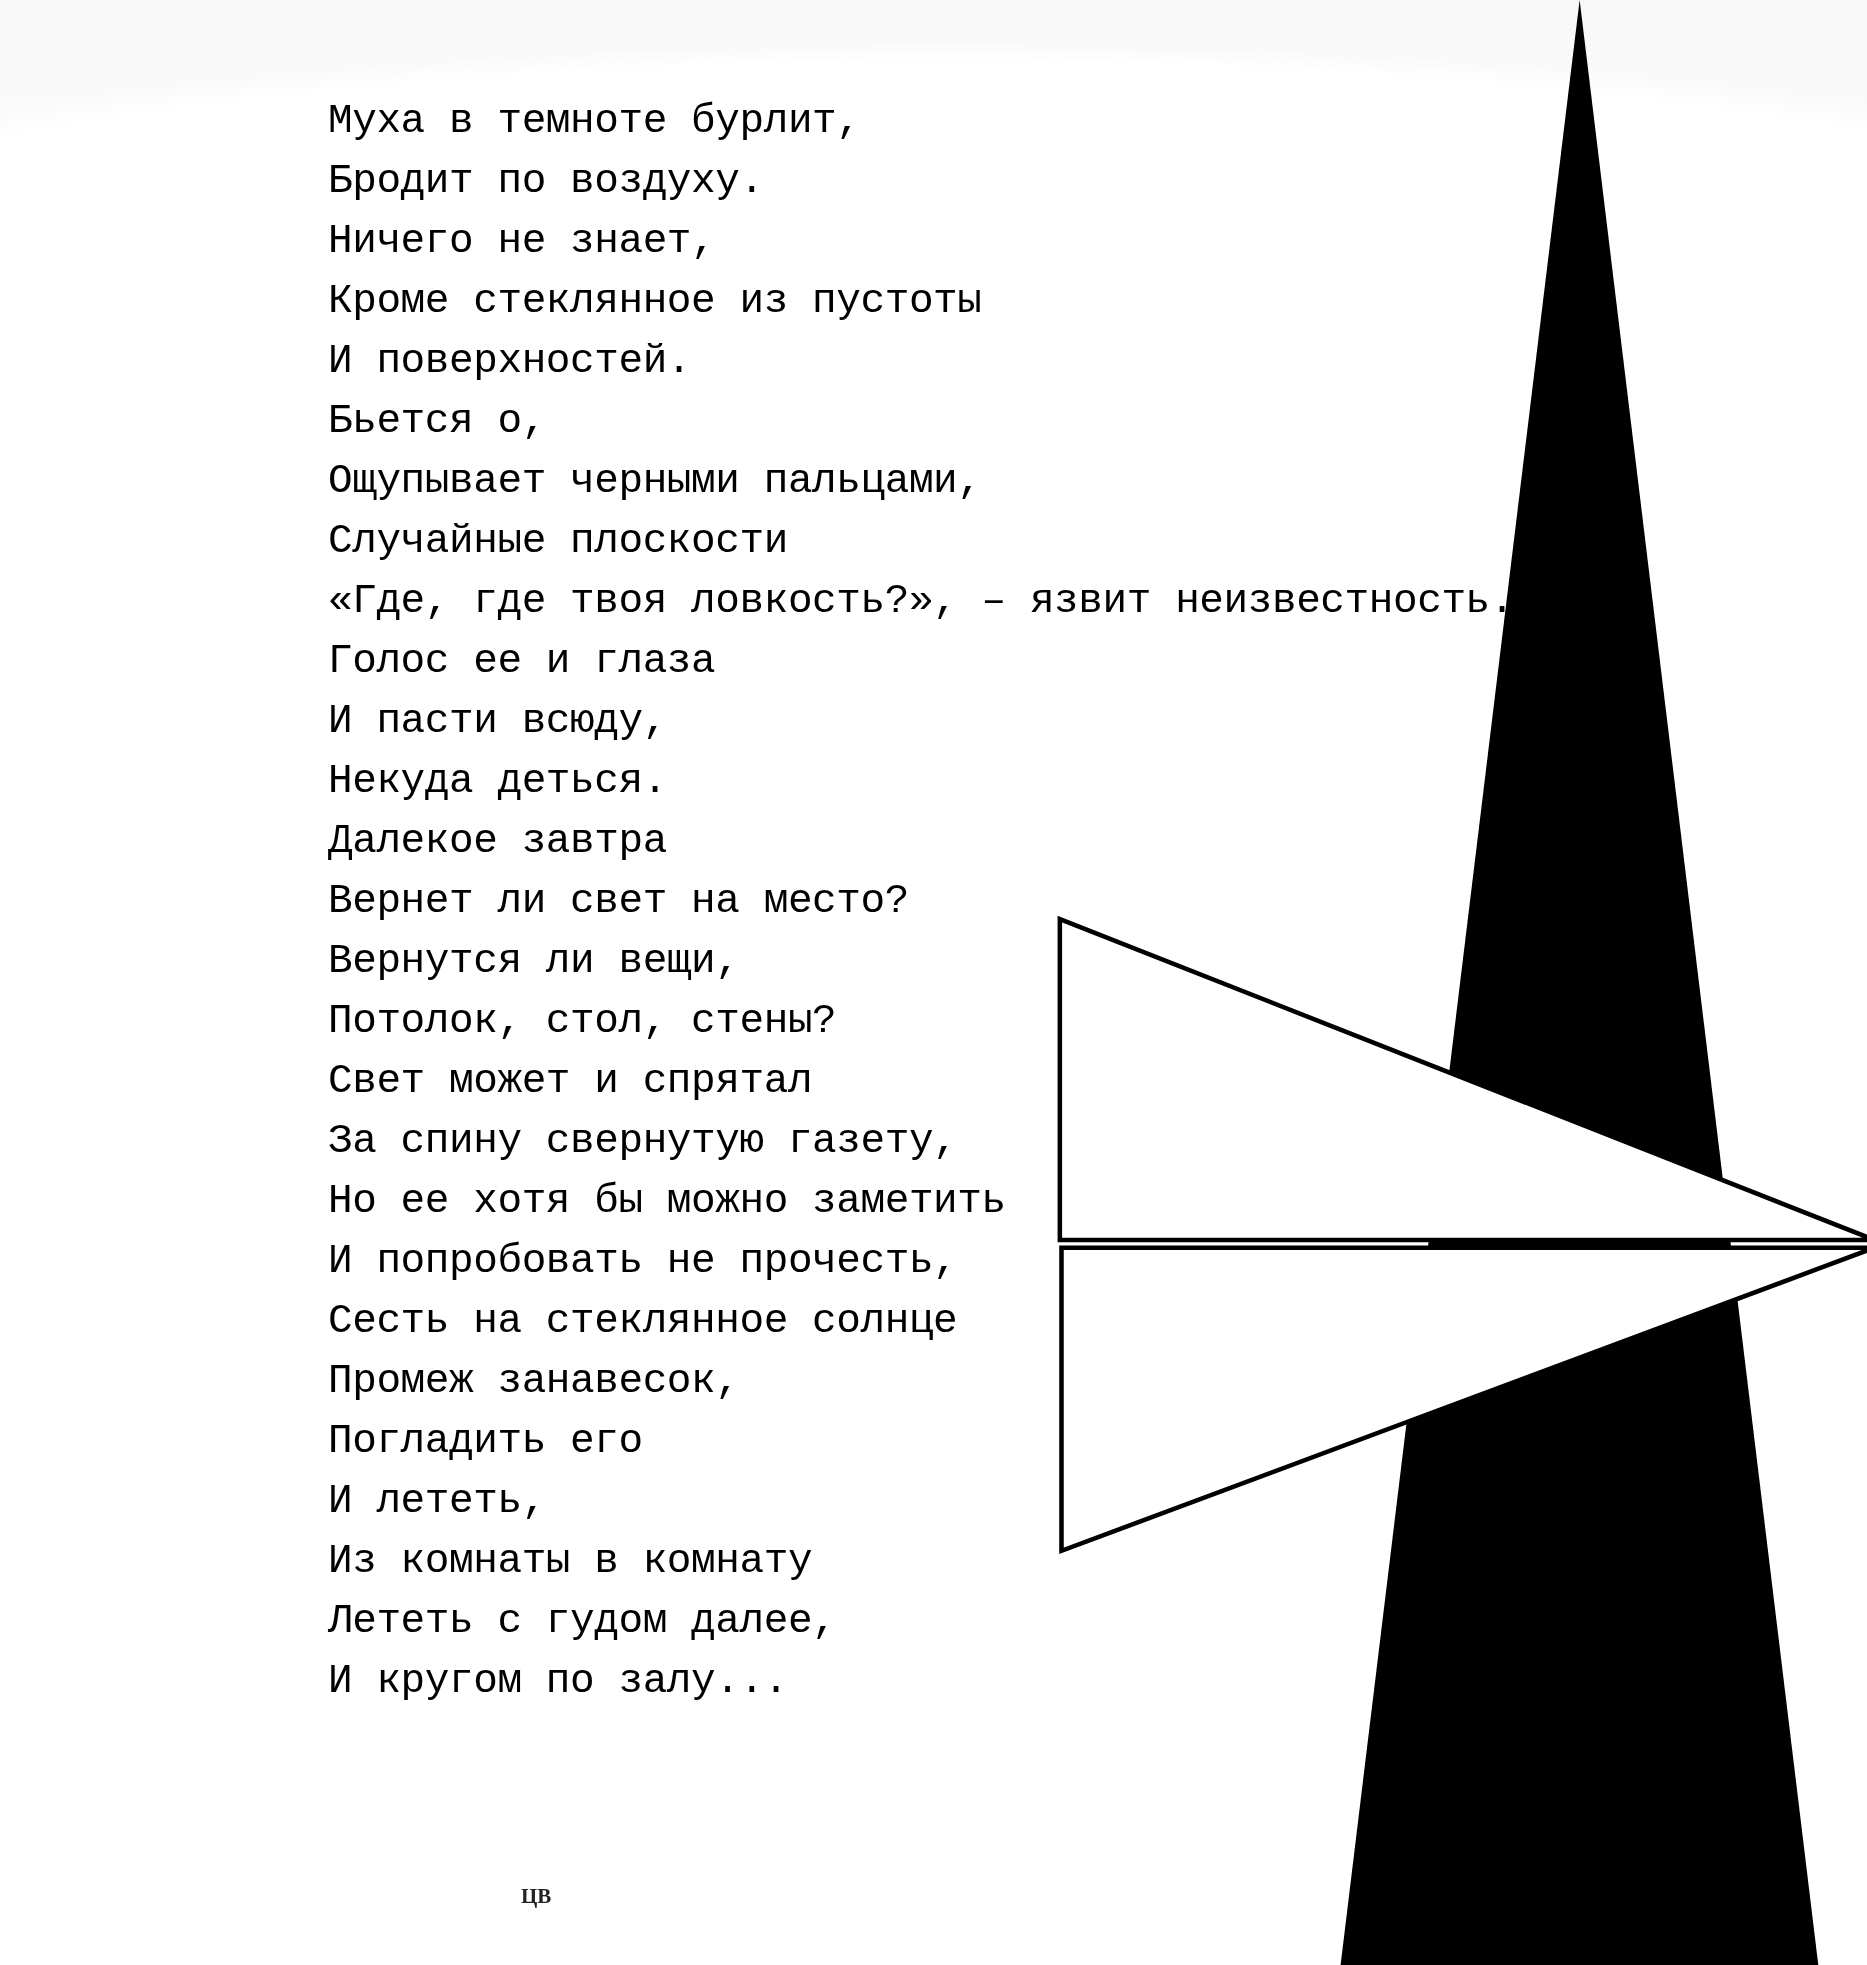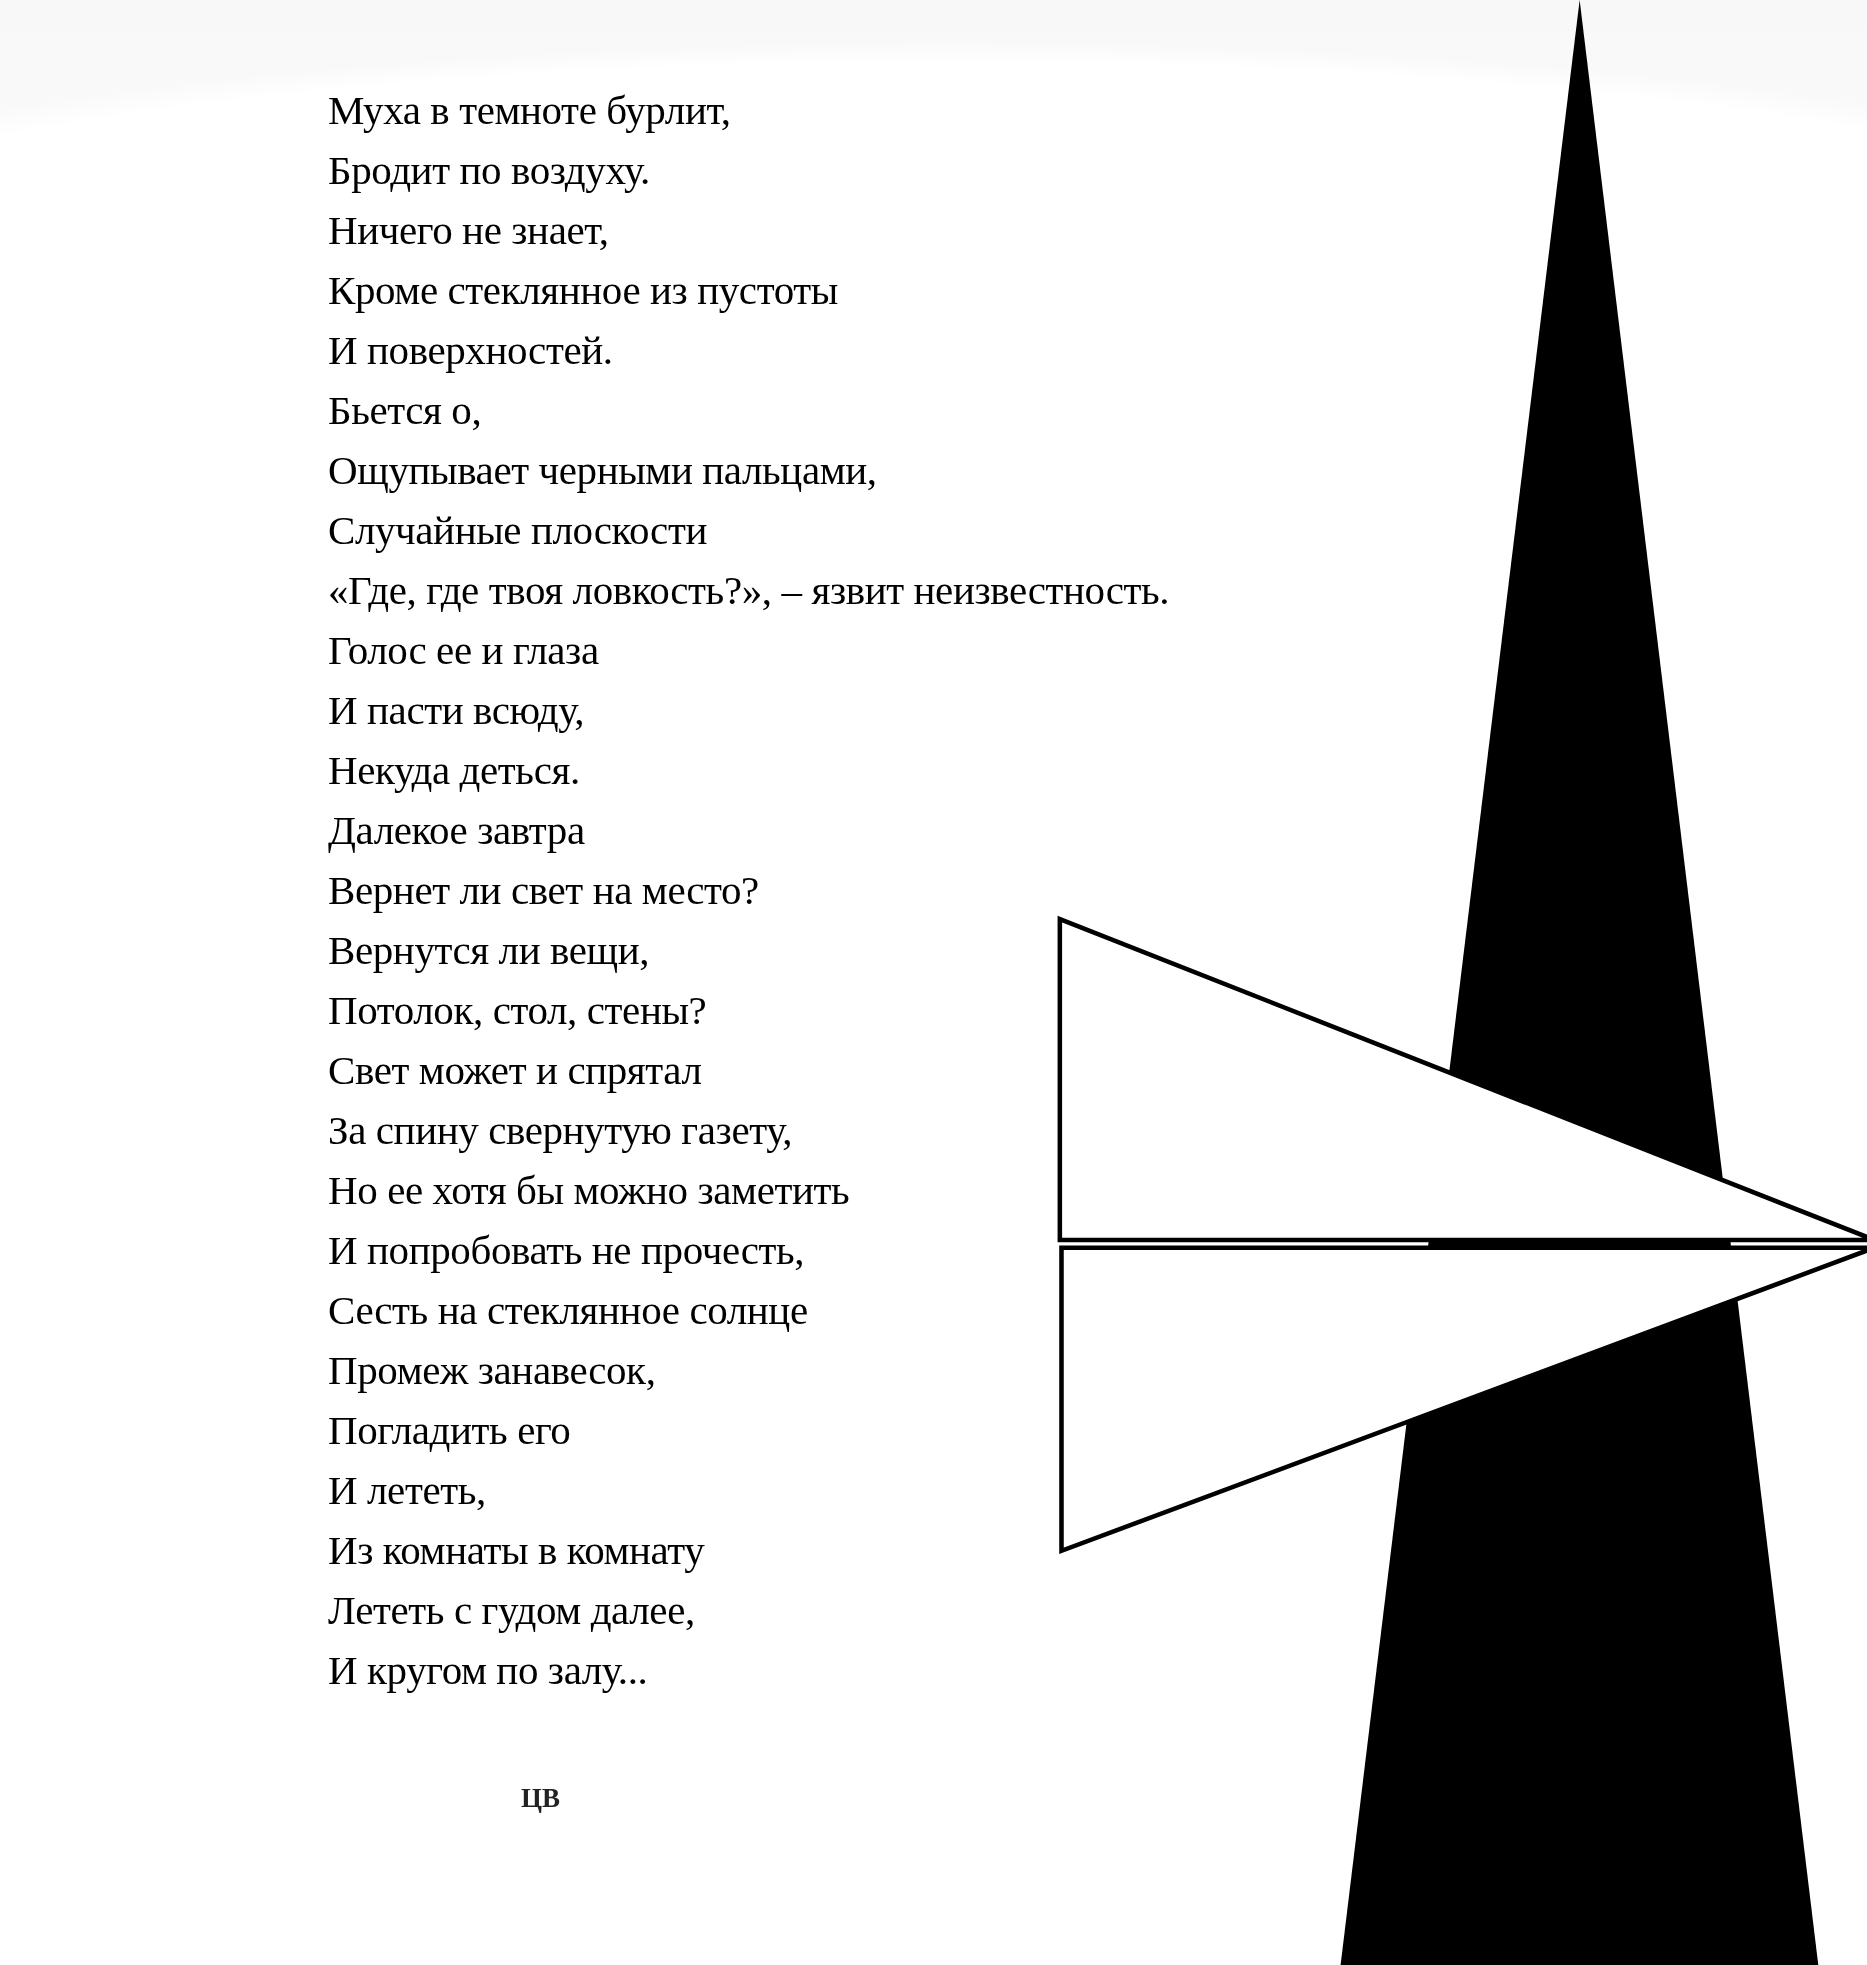--- a/index.html
+++ b/index.html
@@ -22,40 +22,40 @@
         linear-gradient(#f8f8f8 0px, #fbfbfb 206px, #ffffff 289px);
     }
     .art {
       position: absolute;
       left: 0; top: 0;
       width: 1867px; height: 1965px;
     }
     .poem {
       position: absolute;
       left: 328px;
-      top: 80px;
+      top: 91px;
       margin: 0;
       padding: 0;
       list-style: none;
-      font-family: Liberation Serif, serif;
+      font-family: Liberation Mono, monospace;
       font-size: 41px;
       line-height: 60px;
       color: #000000;
       letter-spacing: -0.4px;
       white-space: nowrap;
     }
     .poem li {
       height: 60px;
     }
     .signature {
       position: absolute;
       left: 521px;
-      top: 1782px;
+      top: 1880px;
       font-family: "Liberation Serif", serif;
-      font-size: 27px;
+      font-size: 21px;
       line-height: 33px;
       color: #222222;
       font-weight: bold;
       text-align: center;
     }
   </style>
 </head>
 <body>
 
 <div class="page-bg"></div>

